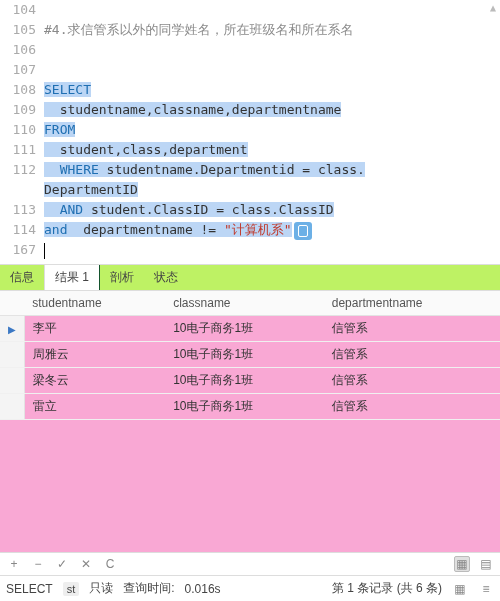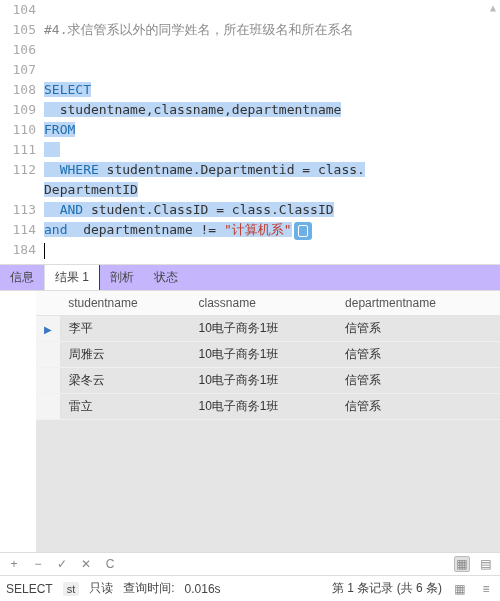--- a/index.html
+++ b/index.html
@@ -70,39 +70,38 @@
     position: absolute;
     left: 4px; top: 3px;
     width: 8px; height: 10px;
     border: 1.5px solid #fff;
     border-radius: 2px;
   }
   .tabs {
     display: flex;
     border-top: 1px solid #ddd;
     border-bottom: 1px solid #ddd;
-    background: #c4b5fd;
+    background: #bef264;
     font-size: 12px;
     font-family: "Microsoft YaHei", sans-serif;
   }
   .tab {
     padding: 4px 10px;
     cursor: pointer;
     color: #444;
   }
   .tab.active {
     background: #fff;
     border-right: 1px solid #14532d;
     border-left: 1px solid #ddd;
   }
   .grid-wrap {
     flex: 1;
     overflow: auto;
-    background: #e5e5e5;
-    margin-left: 36px;
+    background: #f9a8d4;
   }
   table.grid {
     border-collapse: collapse;
     font-size: 12px;
     font-family: "Microsoft YaHei", sans-serif;
     width: 100%;
   }
   table.grid th {
     text-align: left;
     font-weight: normal;
@@ -197,40 +196,40 @@
       <div class="line">
         <div class="gutter">109</div>
         <div class="code"><span class="sel">  </span><span class="sel">studentname,classname,departmentname</span></div>
       </div>
       <div class="line">
         <div class="gutter">110</div>
         <div class="code"><span class="kw sel">FROM</span></div>
       </div>
       <div class="line">
         <div class="gutter">111</div>
-        <div class="code"><span class="sel">  </span></div>
+        <div class="code"><span class="sel">  </span><span class="sel">student,class,department</span></div>
       </div>
       <div class="line">
         <div class="gutter">112</div>
         <div class="code"><span class="sel">  </span><span class="kw sel">WHERE</span><span class="sel"> studentname.Departmentid = class.</span></div>
       </div>
       <div class="line">
         <div class="gutter"></div>
         <div class="code"><span class="sel">DepartmentID</span></div>
       </div>
       <div class="line">
         <div class="gutter">113</div>
         <div class="code"><span class="sel">  </span><span class="kw sel">AND</span><span class="sel"> student.ClassID = class.ClassID</span></div>
       </div>
       <div class="line">
         <div class="gutter">114</div>
         <div class="code"><span class="kw sel">and</span><span class="sel">  departmentname != </span><span class="str sel">"计算机系"</span><span class="badge-icon"></span></div>
       </div>
       <div class="line cursor-line">
-        <div class="gutter">184</div>
+        <div class="gutter">167</div>
         <div class="code"></div>
       </div>
     </div>
 </div>
 
 <div class="tabs" id="tabs">
     <div class="tab">信息</div>
     <div class="tab active">结果 1</div>
     <div class="tab">剖析</div>
     <div class="tab">状态</div>

